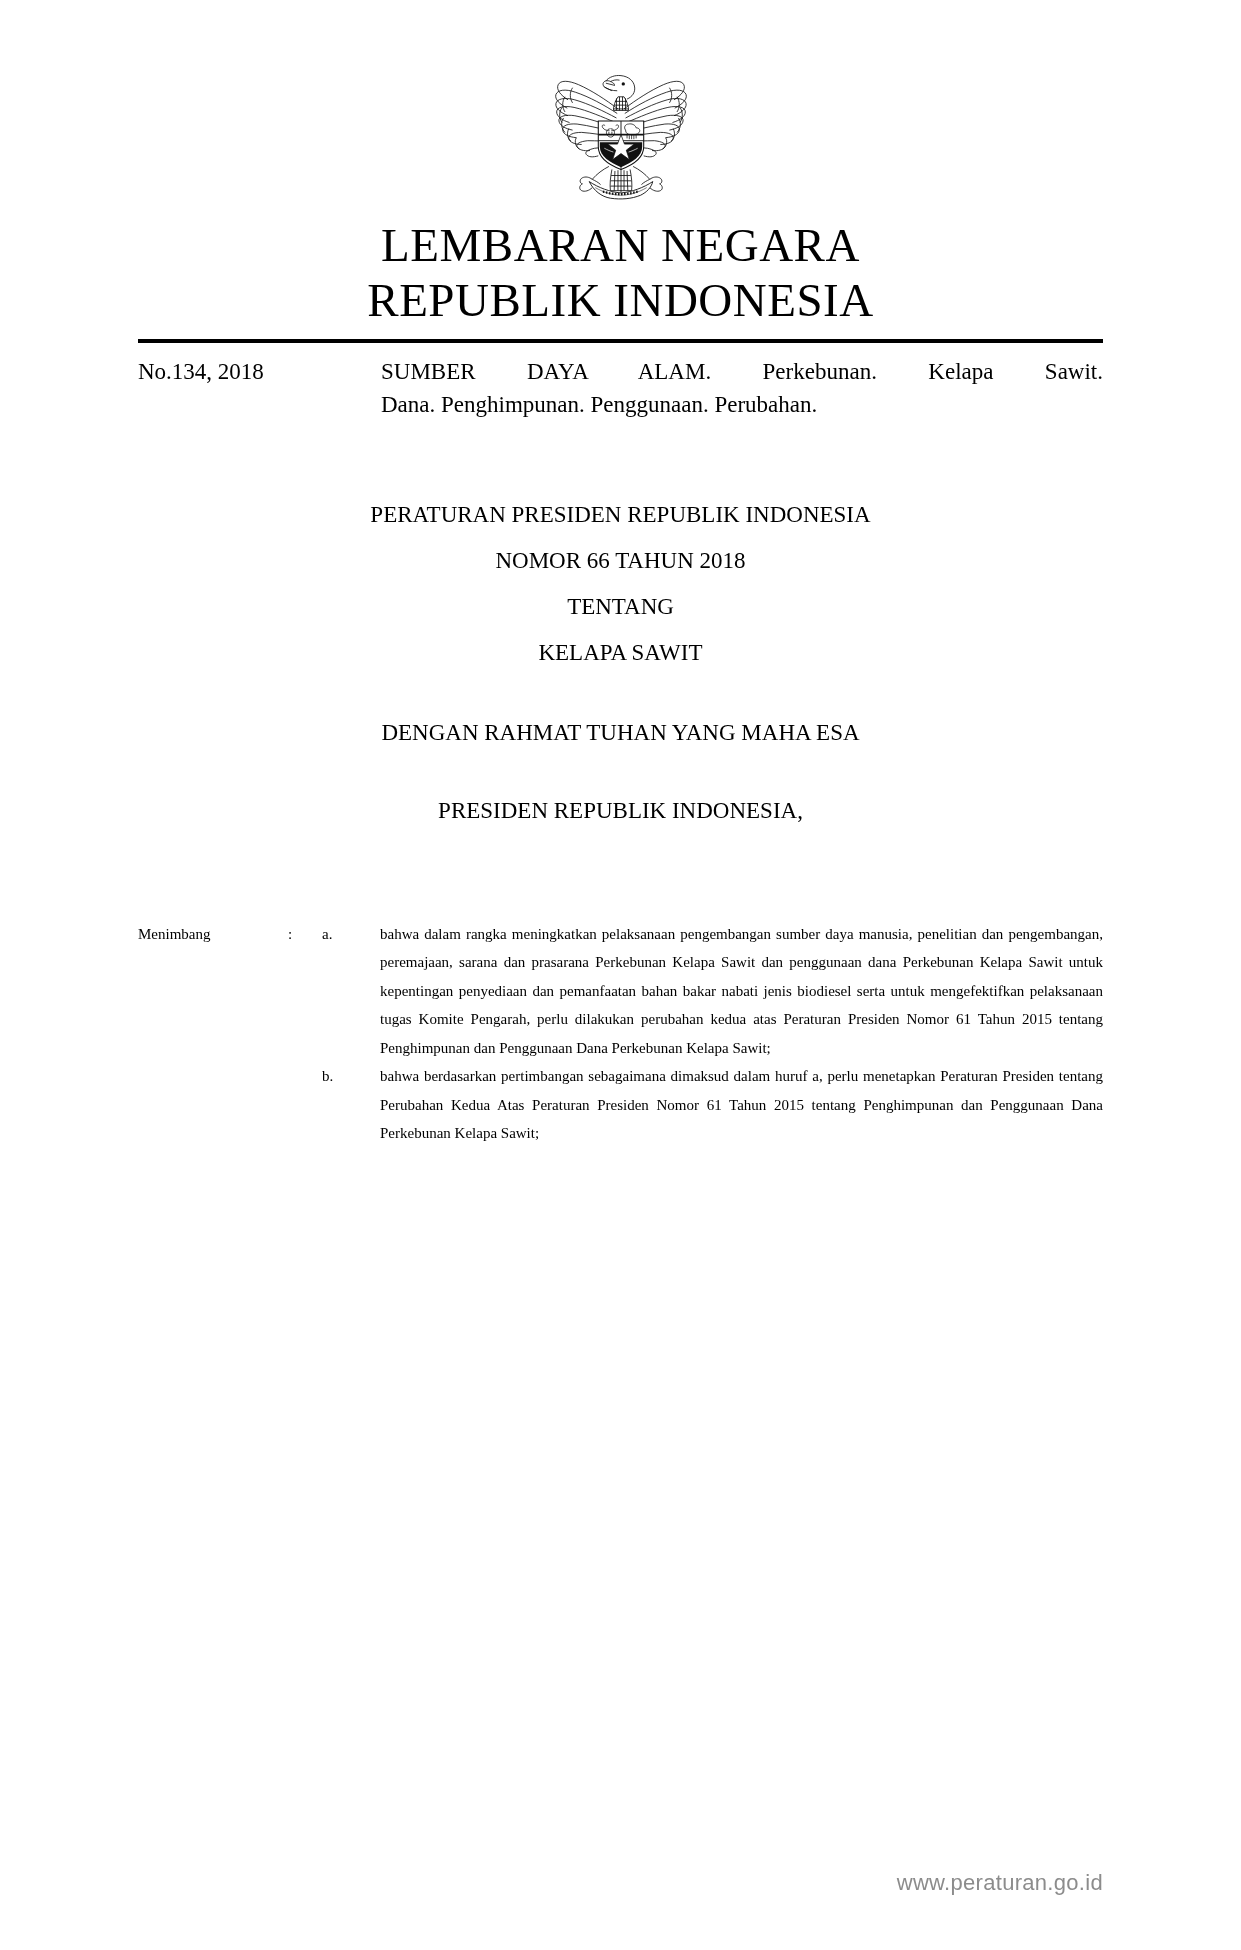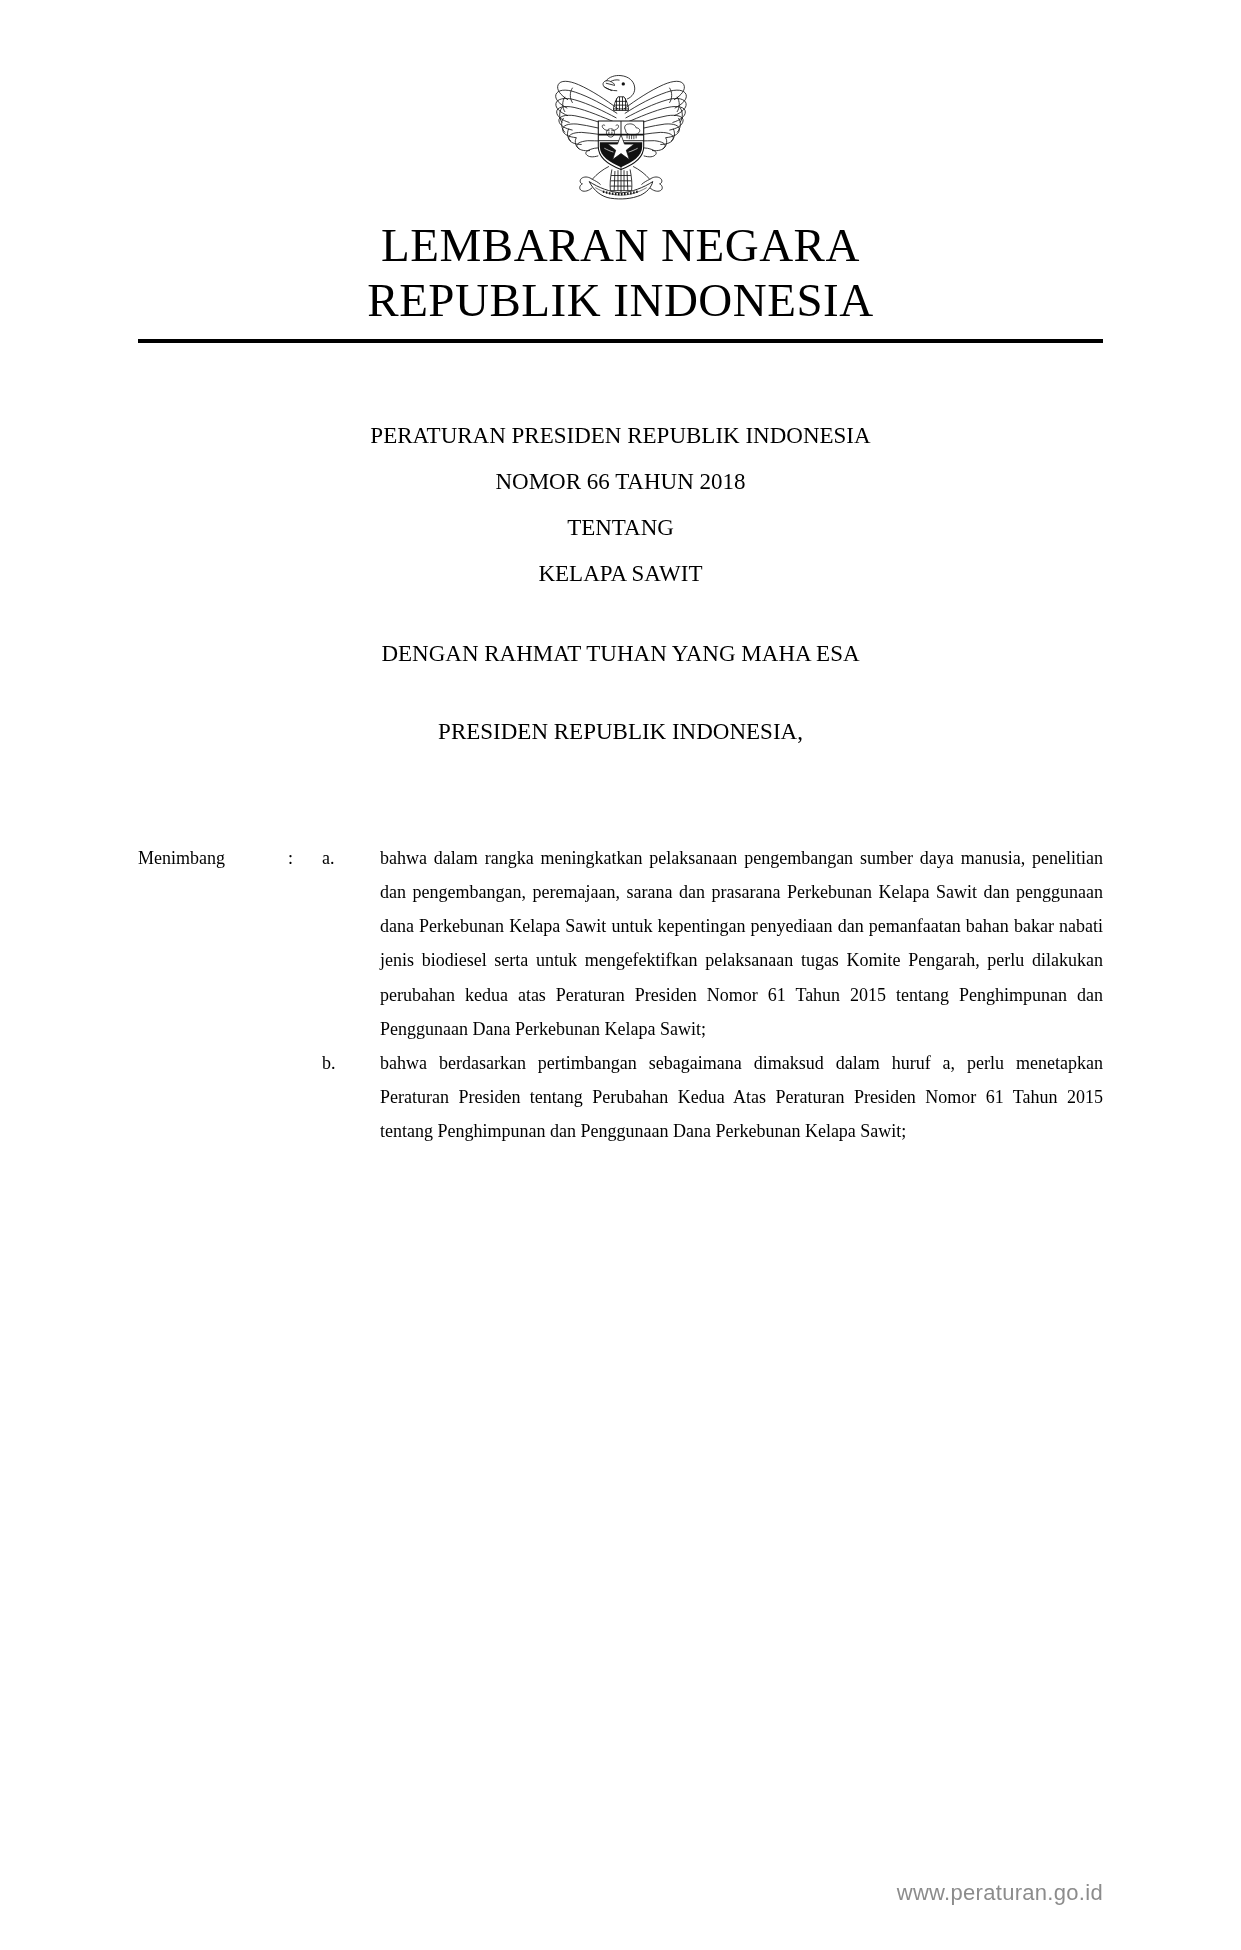--- a/index.html
+++ b/index.html
@@ -107,21 +107,21 @@
     text-align: center;
   }
   .invocation .spacer {
     display: block;
     height: 32px;
   }
 
   
   .considerations {
     margin-top: 86px;
-    font-size: 18px;
+    font-size: 15px;
   }
   .cons-row {
     display: flex;
     align-items: flex-start;
   }
   .cons-label {
     flex: 0 0 150px;
     width: 150px;
     line-height: 1.9;
   }
@@ -147,21 +147,21 @@
   }
   .cons-row.second .cons-label,
   .cons-row.second .cons-colon {
     visibility: hidden;
   }
 
   
   .footer {
     position: absolute;
     right: 138px;
-    bottom: 44px;
+    bottom: 54px;
     font-family: "Liberation Sans", "DejaVu Sans", sans-serif;
     font-size: 22px;
     color: #8c8c8c;
     letter-spacing: 0.3px;
   }
 </style>
 </head>
 <body>
 
 <div class="page">
@@ -272,20 +272,27 @@
       </g>
     </svg>
   </div>
 
   <div class="masthead">
     <div class="masthead-line">LEMBARAN NEGARA</div>
     <div class="masthead-line">REPUBLIK INDONESIA</div>
   </div>
   <div class="rule"></div>
 
+  <div class="subject-row">
+    <div class="subject-no">No.134, 2018</div>
+    <div class="subject-text">
+      <span class="ln">SUMBER DAYA ALAM. Perkebunan. Kelapa Sawit.</span>
+      <span class="ln last">Dana. Penghimpunan. Penggunaan. Perubahan.</span>
+    </div>
+  </div>
 
   <div class="title-block">
     <span class="tline">PERATURAN PRESIDEN REPUBLIK INDONESIA</span>
     <span class="tline">NOMOR 66 TAHUN 2018</span>
     <span class="tline">TENTANG</span>
     <span class="tline">KELAPA SAWIT</span>
   </div>
 
   <div class="invocation">
     <span class="iline">DENGAN RAHMAT TUHAN YANG MAHA ESA</span>

